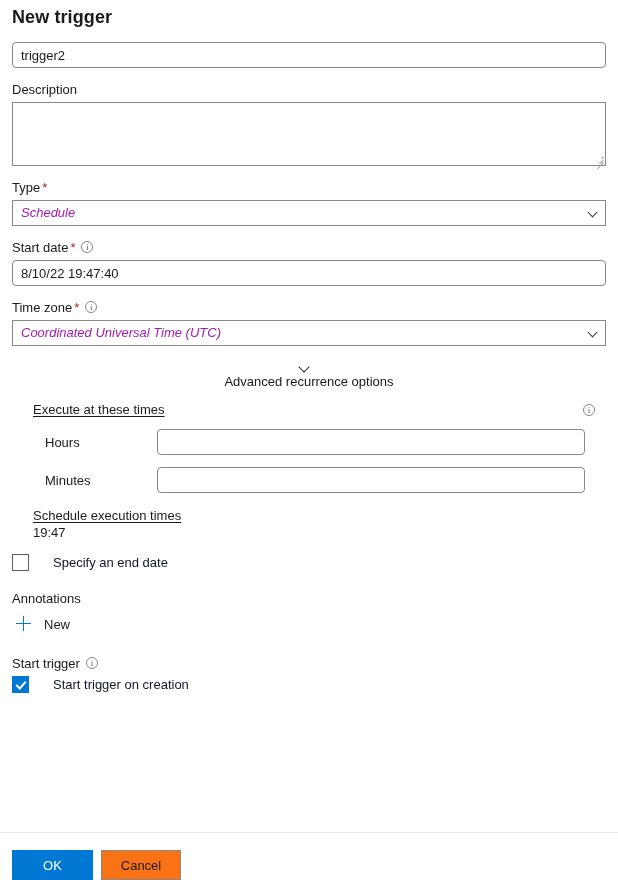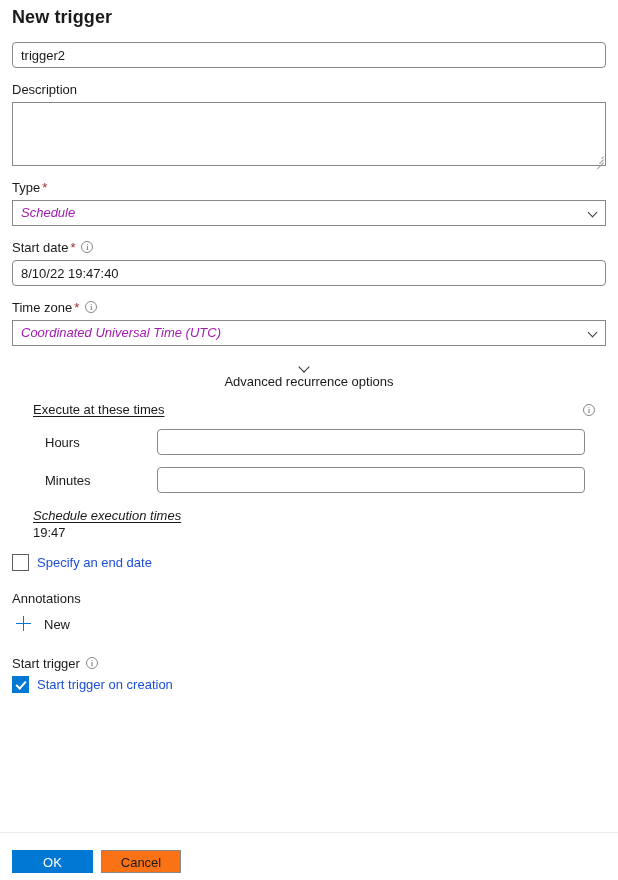--- a/index.html
+++ b/index.html
@@ -256,21 +256,20 @@
   .sched-block {
     margin-top: 15px;
   }
   .sched-head {
     font-size: 13px;
     color: #1b1a19;
     text-decoration: underline;
     text-underline-offset: 2px;
     cursor: pointer;
     display: inline-block;
-    font-style: italic;
   }
   .sched-time {
     font-size: 13px;
     color: #1b1a19;
     margin-top: 2px;
   }
 
   
   .cb-row {
     display: flex;
@@ -296,22 +295,22 @@
     left: 5px;
     top: 2px;
     width: 4px;
     height: 8px;
     border-right: 2px solid #ffffff;
     border-bottom: 2px solid #ffffff;
     transform: rotate(42deg);
   }
   .cb-label {
     font-size: 13px;
-    color: #1d4ed8;
-    margin-left: 8px;
+    color: #0f172a;
+    margin-left: 24px;
   }
 
   .section-label {
     font-size: 13px;
     color: #1b1a19;
     margin-top: 20px;
   }
 
   .new-link {
     display: flex;
@@ -359,21 +358,21 @@
     left: 0;
     top: 832px;
     width: 618px;
     height: 48px;
     border-top: 1px solid #edebe9;
     box-sizing: border-box;
   }
   .btn {
     position: absolute;
     top: 17px;
-    height: 23px;
+    height: 30px;
     box-sizing: border-box;
     font-family: "Liberation Sans", sans-serif;
     font-size: 13px;
     cursor: pointer;
     border-radius: 0;
     padding: 0;
     line-height: 23px;
     text-align: center;
   }
   .btn-primary {

